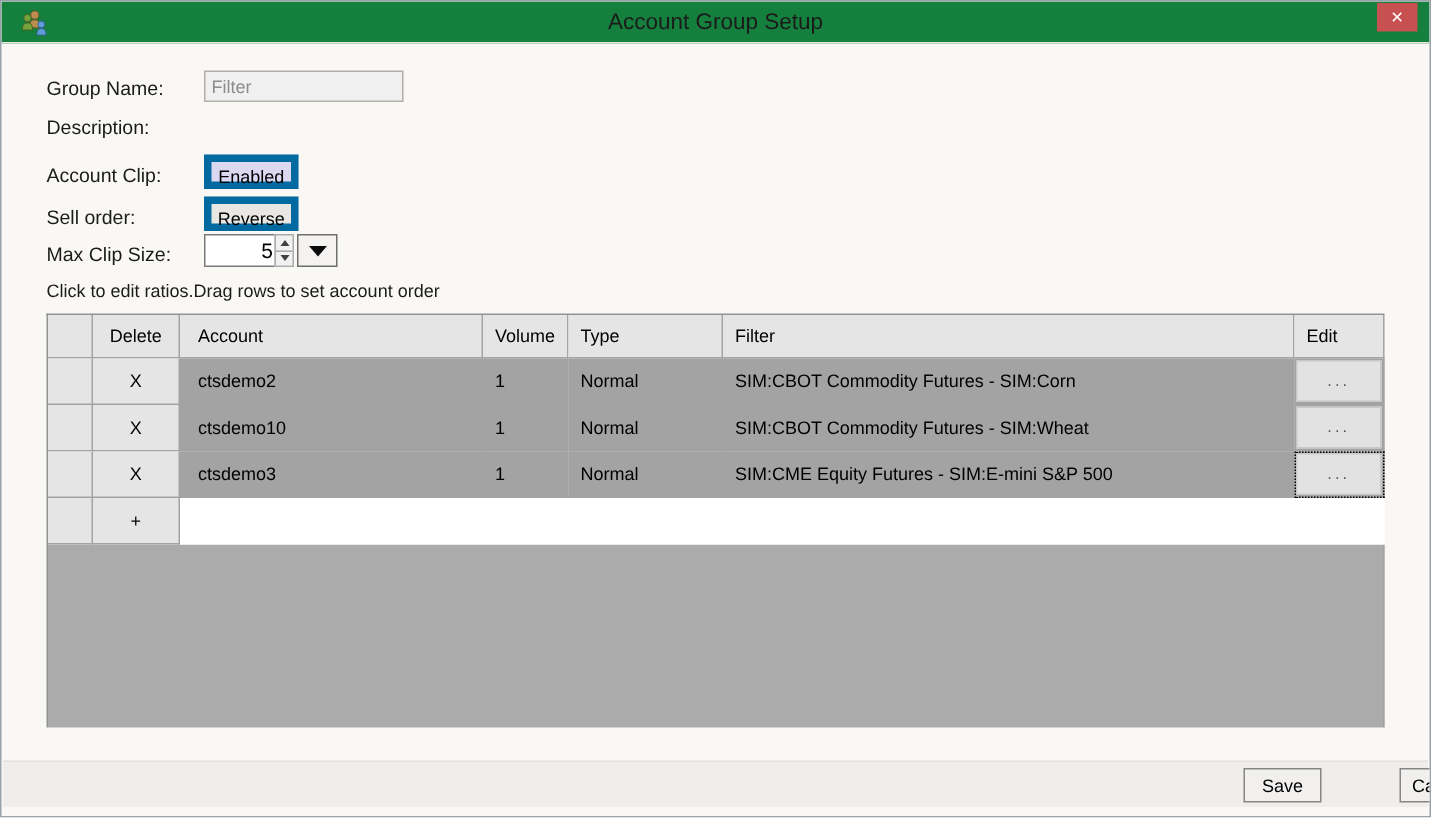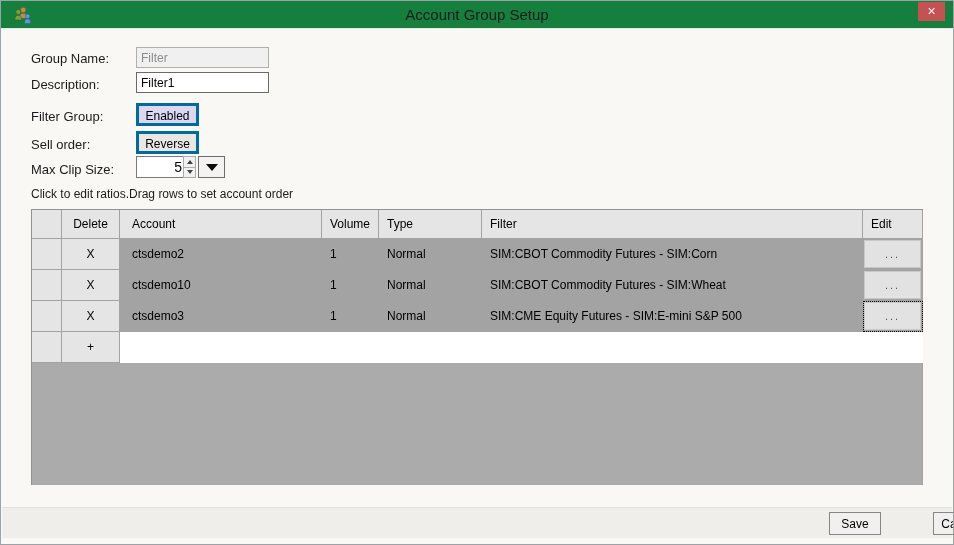--- a/index.html
+++ b/index.html
@@ -32,21 +32,21 @@
   .txt {
     position: absolute; left: 135px; width: 133px; height: 21px;
     font-family: "Liberation Sans", sans-serif; font-size: 12px; padding: 0 4px;
     border: 1px solid #696969; background: #fff; color:#000;
   }
   .txt.disabled { background: #f0f0f0; color: #8c8c8c; border-color: #b2aeab; }
 
   .btn-toggle {
     position: absolute; left: 135px; width: 63px; height: 23px;
     font-family: "Liberation Sans", sans-serif; font-size: 12px; color:#000;
-    border: 3px solid #0369a1; text-align:center; line-height:21px;
+    border: 5px solid #0369a1; text-align:center; line-height:21px;
   }
   .btn-enabled { background: #dcd8f1; }
   .btn-reverse { background: #e9e7e4; }
 
   .clip-group { position:absolute; left:135px; top:155px; height:22px; display:flex; }
   .clip-num {
     width: 48px; height: 22px; background:#fff; border:1px solid #7a7a7a;
     font-size: 14px; color:#000; text-align:right; line-height:20px; padding-right:1px;
   }
   .clip-spin { width: 13px; height:22px; display:flex; flex-direction:column; margin-left:-1px; }
@@ -119,23 +119,22 @@
       <path d="M10.4 17.4 q0-4.4 3.2-4.4 q3.2 0 3.2 4.4 z" fill="#5f9bd5" stroke="#2d5e90" stroke-width="0.6"></path>
     </svg>
     <div class="title">Account Group Setup</div>
     <div class="close-btn">×</div>
   </div>
 
   <div class="lbl" style="top:50px;">Group Name:</div>
   <input class="txt disabled" style="top: 46px;" disabled="" value="Filter">
 
   <div class="lbl" style="top:76px;">Description:</div>
-  <input class="txt" style="top: 71px;" value="Filter1">
-
-  <div class="lbl" style="top:108px;">Filter Group:</div>
+
+  <div class="lbl" style="top:108px;">Account Clip:</div>
   <button class="btn-toggle btn-enabled" style="top:102px;">Enabled</button>
 
   <div class="lbl" style="top:136px;">Sell order:</div>
   <button class="btn-toggle btn-reverse" style="top:130px;">Reverse</button>
 
   <div class="lbl" style="top:161px;">Max Clip Size:</div>
   <div class="clip-group">
     <div class="clip-num">5</div>
     <div class="clip-spin">
       <div class="spin-btn">

